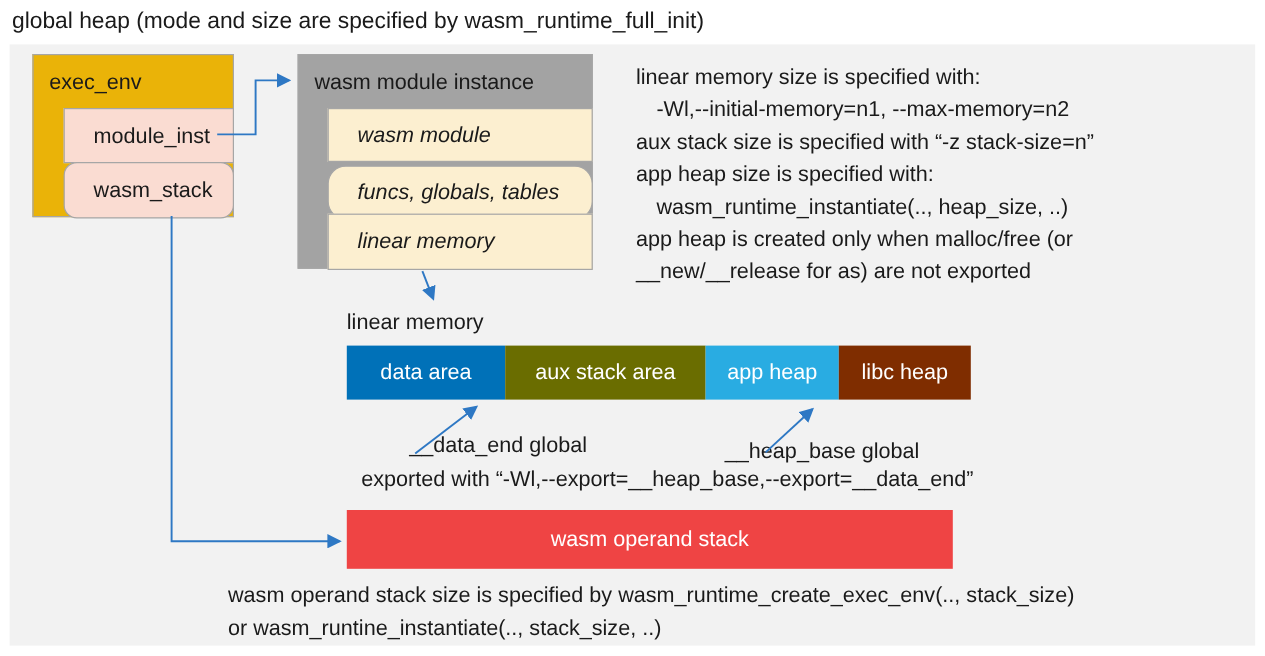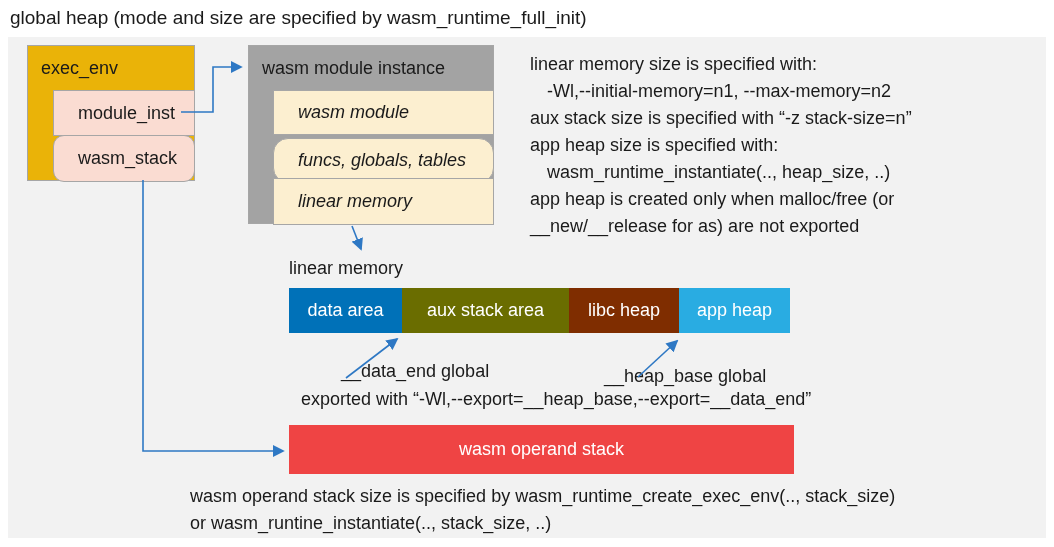--- a/index.html
+++ b/index.html
@@ -23,21 +23,21 @@
   .wmi-row1 { top:44px; height:45px; }
   .wmi-row2 { top:92px; height:45px;border-radius:15px; }
   .wmi-row3 { top:132px; height:47px; }
 
   .notes { position:absolute; left:530px; top:51px; font-size:18px; line-height:27px; }
   .notes .indent { padding-left:17px; }
 
   .lm-label  { position:absolute; left:289px; top:258px; font-size:18px; }
   .bar { position:absolute; left:289px; top:288px; height:45px; display:flex; }
   .seg { color:#ffffff; font-size:18px; display:flex; align-items:center; justify-content:center; box-sizing:border-box; }
-  .seg-data { width:113px; background:#0071B8; }
+  .seg-data { width:132px; background:#0071B8; }
   .seg-aux  { width:167px; background:#6A6D00; }
   .seg-app  { width:111px; background:#29ACE2; }
   .seg-libc { width:110px; background:#7F2D00; }
   .enlarged {
     position:absolute; left:790px; top:285px; width:194px; height:44px;
     border:3px dashed #000000; display:flex; align-items:center; justify-content:center;
     font-size:18px; color:#1A3A64; background:transparent;
   }
 
   .data-end   { position:absolute; left:341px; top:361px; font-size:18px; }
@@ -97,25 +97,25 @@
   </div>
 
   <div class="lm-label">linear memory</div>
   <div class="bar">
     <div class="seg seg-data">
       <span>data area</span>
     </div>
     <div class="seg seg-aux">
       <span>aux stack area</span>
     </div>
+    <div class="seg seg-app">
+      <span>app heap</span>
+    </div>
     <div class="seg seg-libc">
       <span>libc heap</span>
-    </div>
-    <div class="seg seg-app">
-      <span>app heap</span>
     </div>
   </div>
 
   <div class="data-end">__data_end global</div>
   <div class="heap-base">__heap_base global</div>
   <div class="export-line">exported with “-Wl,--export=__heap_base,--export=__data_end”</div>
 
   <div class="opstack">
     <span>wasm operand stack</span>
   </div>

